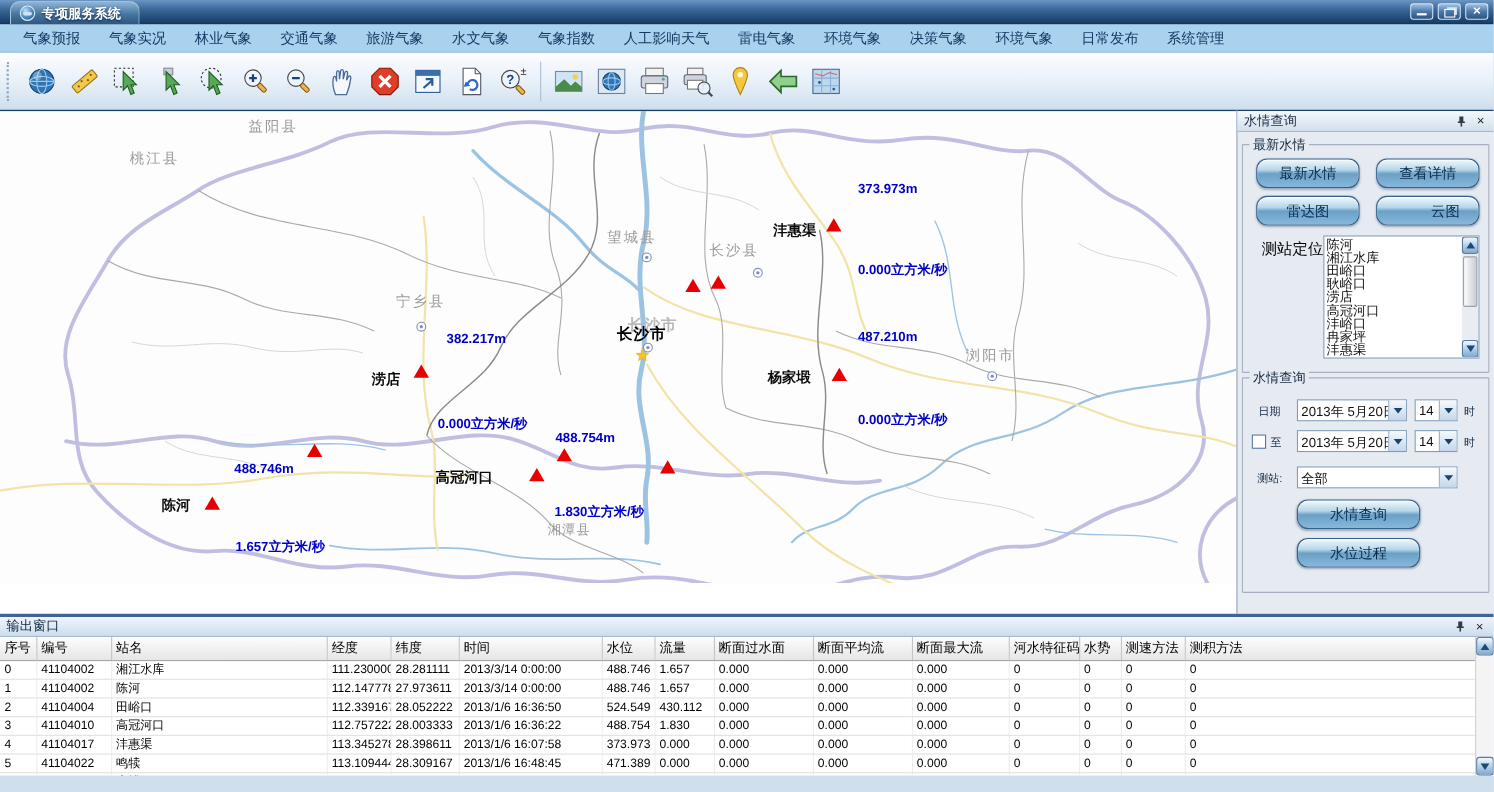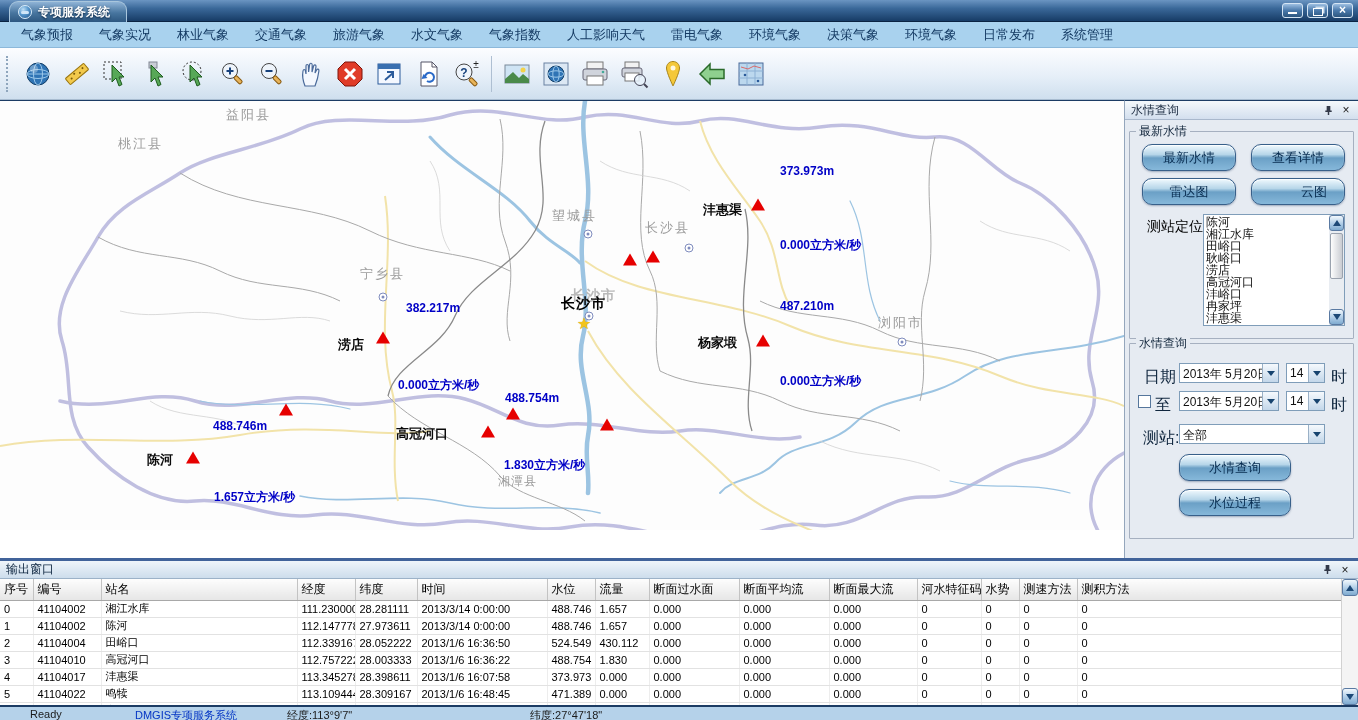--- a/index.html
+++ b/index.html
@@ -61,21 +61,21 @@
   .listbox { position:absolute; background:#fff; border:1px solid #7f9db9; overflow:hidden; }
   .list-options { position:absolute; left:2px; top:1px; right:16px; bottom:0; overflow:hidden; }
   .list-option { font-size:12px; line-height:12px; color:#111; white-space:nowrap; }
   .lb-scroll { position:absolute; right:0; top:0; bottom:0; width:15px; background:#e9edf2; }
   .sb-btn { position:absolute; left:0; width:15px; height:16px; border:1px solid #5a7aa2; border-radius:3px;
     background:linear-gradient(#f2f8fd,#a9c9e5 60%,#7fabd0); display:flex; align-items:center; justify-content:center; }
   .sb-btn.up { top:0; } .sb-btn.down { bottom:0; }
   .sb-tri-up { width:0; height:0; border-left:4px solid transparent; border-right:4px solid transparent; border-bottom:6px solid #1d4977; }
   .sb-tri-down { width:0; height:0; border-left:4px solid transparent; border-right:4px solid transparent; border-top:6px solid #1d4977; }
   .sb-thumb { position:absolute; left:1px; width:13px; background:linear-gradient(90deg,#fdfdfd,#c9ccd2); border:1px solid #9aa2ae; border-radius:2px; }
-  .fld-label { position:absolute; font-size:16px; color:#10263e; }
+  .fld-label { position:absolute; font-size:10px; color:#10263e; }
   .combo { position:absolute; background:#fff; border:1px solid #7f9db9; display:flex; align-items:stretch; }
   .combo .val { flex:1; font-size:12px; color:#111; padding:2px 2px 0 3px; white-space:nowrap; overflow:hidden; }
   .combo .drop { width:16px; border-left:1px solid #9ab0c6; background:linear-gradient(#f5f9fd,#c3d7ea); display:flex; align-items:center; justify-content:center; }
   .combo .drop::after { content:""; width:0; height:0; border-left:4px solid transparent; border-right:4px solid transparent; border-top:5px solid #17446f; }
   .checkbox { position:absolute; width:13px; height:13px; background:#fff; border:1px solid #55769c; }
 
   
   .output { position:absolute; top:558px; left:0; width:1358px; height:147px; background:#fff; border-top:3px solid #41639a; }
   .out-header { height:18px; background:linear-gradient(#eff5fa,#cdddec); border-bottom:1px solid #9cb2c8; display:flex; align-items:center; padding:0 6px; font-size:12px; color:#0e2640; }
   .out-header .spacer { flex:1; }
@@ -608,20 +608,14 @@
     <div class="v-scroll">
       <div class="sb-btn up">
           <span class="sb-tri-up"></span>
         </div>
       <div class="sb-btn down">
           <span class="sb-tri-down"></span>
         </div>
     </div>
   </div>
 
-  <div class="statusbar">
-    <span style="left:30px;">Ready</span>
-    <span class="sb-app" style="left:135px;">DMGIS专项服务系统</span>
-    <span style="left:287px;">经度:113°9'7"</span>
-    <span style="left:530px;">纬度:27°47'18"</span>
-  </div>
 
 </div>
 
 </body></html>

